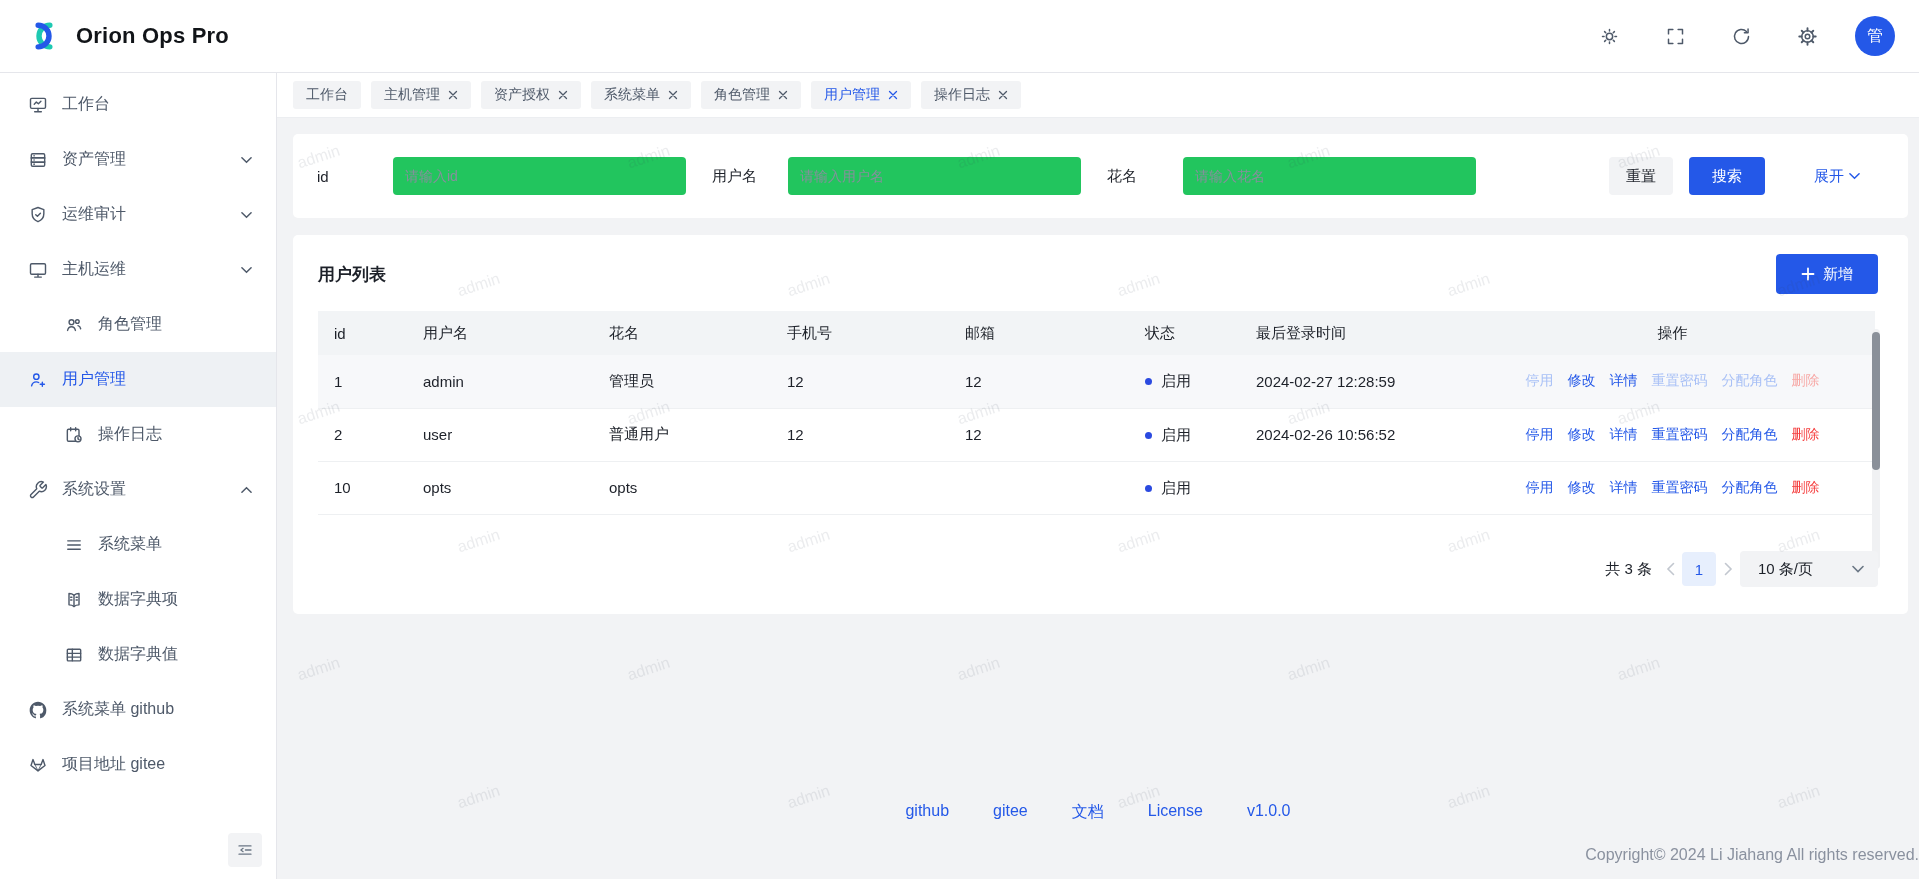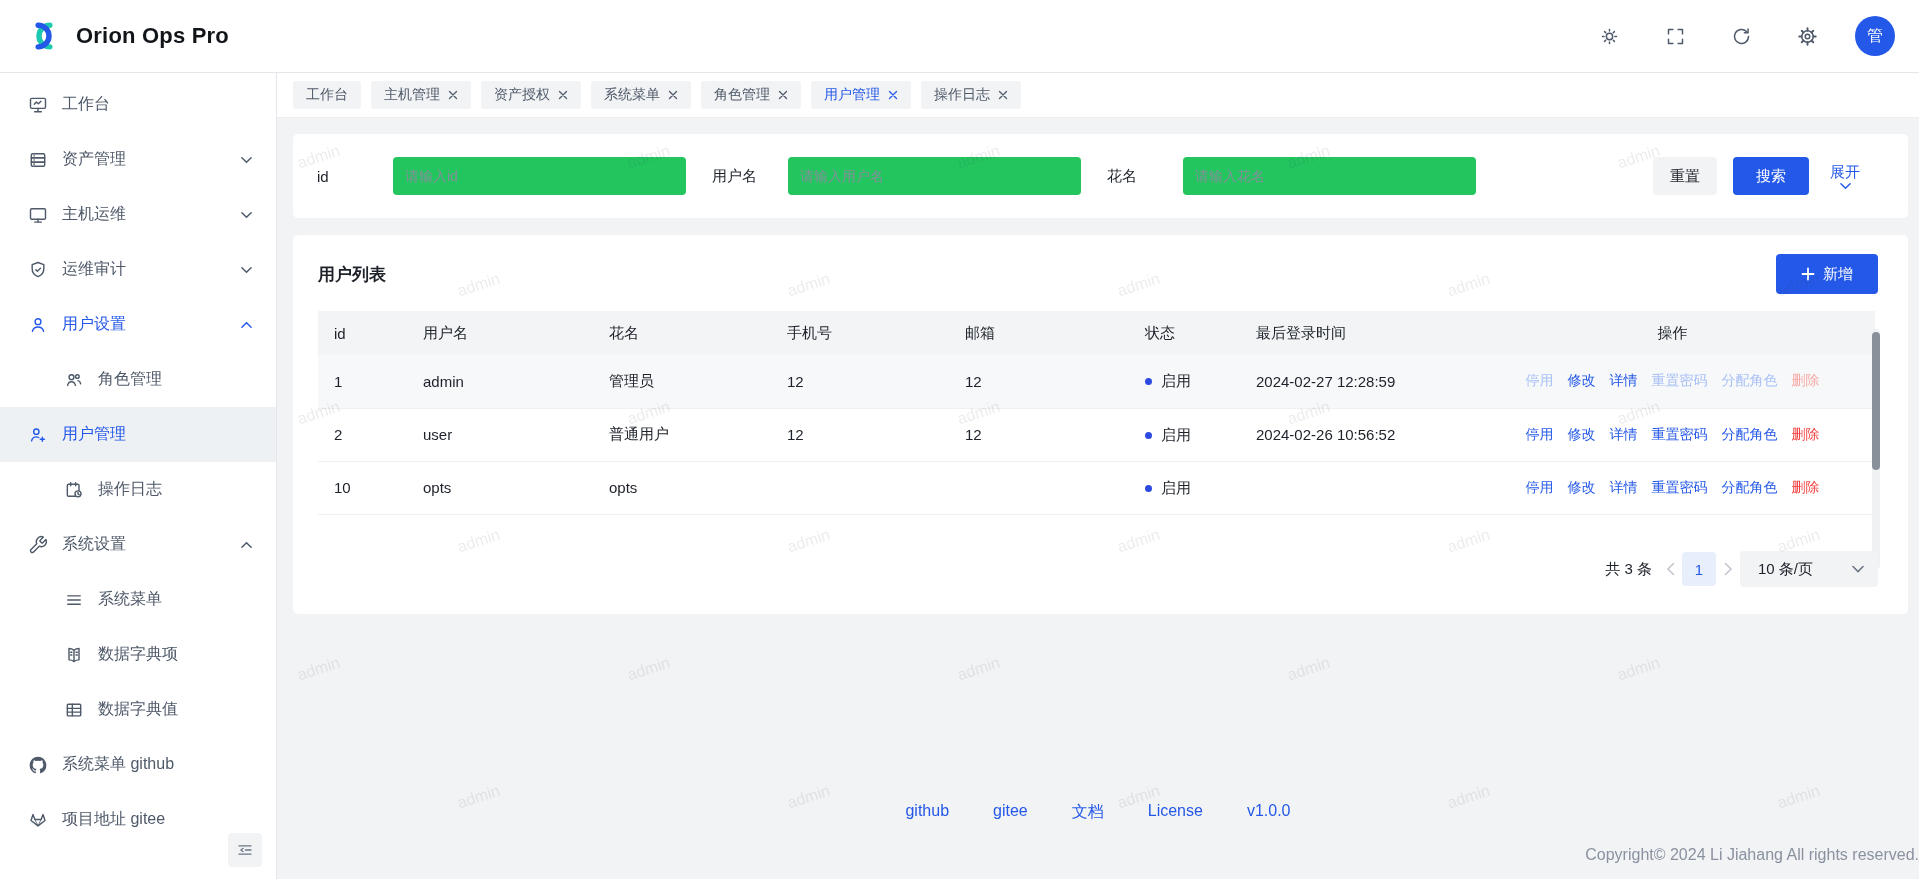--- a/index.html
+++ b/index.html
@@ -45,21 +45,21 @@
   
   .search-card { top:16px; height:84px; display:flex; align-items:center; padding:0 24px; }
   .fgroup { display:flex; align-items:center; margin-right:26px; }
   .flabel { width:76px; font-size:15px; color:#1d2129; }
   .finput { width:293px; height:38px; background:#22c55e; border:none; border-radius:4px; padding:0 12px; font-size:14px; color:#1d2129; font-family:inherit; }
   .finput::placeholder { color:#86909c; }
   .search-actions { margin-left:auto; display:flex; align-items:center; }
   .btn { height:38px; border:none; border-radius:4px; font-size:15px; cursor:pointer; font-family:inherit; }
   .btn-plain { width:64px; background:#f2f3f5; color:#1d2129; }
   .btn-primary { width:76px; background:var(--accent); color:#fff; margin-left:16px; }
-  .expand-link { margin-left:21px; margin-right:24px; color:var(--accent); font-size:15px; display:flex; align-items:center; cursor:pointer;flex-direction:column; }
+  .expand-link { margin-left:49px; margin-right:24px; color:var(--accent); font-size:15px; display:flex; align-items:center; gap:5px; cursor:pointer; }
   .expand-link svg { width:11px; height:8px; }
 
   
   .table-card { top:117px; height:379px; padding:0 30px 0 25px; }
   .card-head { display:flex; align-items:center; justify-content:space-between; padding-top:18px; height:60px; }
   .card-title { font-size:17px; font-weight:700; color:#1d2129; }
   .btn-add { width:102px; height:40px; background:var(--accent); color:#fff; border:none; border-radius:4px; font-size:15px; cursor:pointer; display:flex; align-items:center; justify-content:center; gap:8px; font-family:inherit; }
   .btn-add svg { width:14px; height:14px; }
 
   table.grid { width:1557px; border-collapse:collapse; margin-top:16px; table-layout:fixed; }
@@ -151,46 +151,36 @@
           <rect x="4" y="4.5" width="16" height="15" rx="1.5"></rect>
           <path d="M4 9.5h16M4 14.5h16M7.3 7h.01M7.3 12h.01M7.3 17h.01" stroke-width="2"></path>
         </svg>
       <span>资产管理</span>
       <svg class="chev" viewBox="0 0 12 8" fill="none" stroke="currentColor" stroke-width="1.6" stroke-linecap="round">
           <path d="M1 1.5l5 5 5-5"></path>
         </svg>
     </div>
     <div class="side-item">
       <svg class="ic" viewBox="0 0 24 24">
+          <path d="M12 3l7 2.6v4.9c0 4.4-2.9 7.9-7 9.5-4.1-1.6-7-5.1-7-9.5V5.6z"></path>
+          <path d="M9.3 11.6l2 2 3.6-3.7"></path>
+        </svg>
+      <span>运维审计</span>
+      <svg class="chev" viewBox="0 0 12 8" fill="none" stroke="currentColor" stroke-width="1.6" stroke-linecap="round">
+          <path d="M1 1.5l5 5 5-5"></path>
+        </svg>
+    </div>
+    <div class="side-item">
+      <svg class="ic" viewBox="0 0 24 24">
           <rect x="3" y="4.5" width="18" height="12.5" rx="1.5"></rect>
           <path d="M8 20.5h8M12 17v3.5"></path>
         </svg>
       <span>主机运维</span>
       <svg class="chev" viewBox="0 0 12 8" fill="none" stroke="currentColor" stroke-width="1.6" stroke-linecap="round">
           <path d="M1 1.5l5 5 5-5"></path>
-        </svg>
-    </div>
-    <div class="side-item">
-      <svg class="ic" viewBox="0 0 24 24">
-          <path d="M12 3l7 2.6v4.9c0 4.4-2.9 7.9-7 9.5-4.1-1.6-7-5.1-7-9.5V5.6z"></path>
-          <path d="M9.3 11.6l2 2 3.6-3.7"></path>
-        </svg>
-      <span>运维审计</span>
-      <svg class="chev" viewBox="0 0 12 8" fill="none" stroke="currentColor" stroke-width="1.6" stroke-linecap="round">
-          <path d="M1 1.5l5 5 5-5"></path>
-        </svg>
-    </div>
-    <div class="side-item parent-active">
-      <svg class="ic" viewBox="0 0 24 24">
-          <circle cx="12" cy="8" r="3.5"></circle>
-          <path d="M5.3 19.5c.8-3.3 3.5-5.1 6.7-5.1s5.9 1.8 6.7 5.1"></path>
-        </svg>
-      <span>用户设置</span>
-      <svg class="chev" viewBox="0 0 12 8" fill="none" stroke="currentColor" stroke-width="1.6" stroke-linecap="round">
-          <path d="M1 6.5l5-5 5 5"></path>
         </svg>
     </div>
     <div class="side-item sub">
       <svg class="ic" viewBox="0 0 24 24">
           <circle cx="9" cy="8.6" r="2.9"></circle>
           <path d="M4.3 18.5c.6-2.8 2.4-4.4 4.7-4.4s4.1 1.6 4.7 4.4"></path>
           <circle cx="16" cy="7.8" r="2.2"></circle>
           <path d="M16.8 12.8c1.7.4 2.8 1.7 3.2 3.7"></path>
         </svg>
       <span>角色管理</span>

